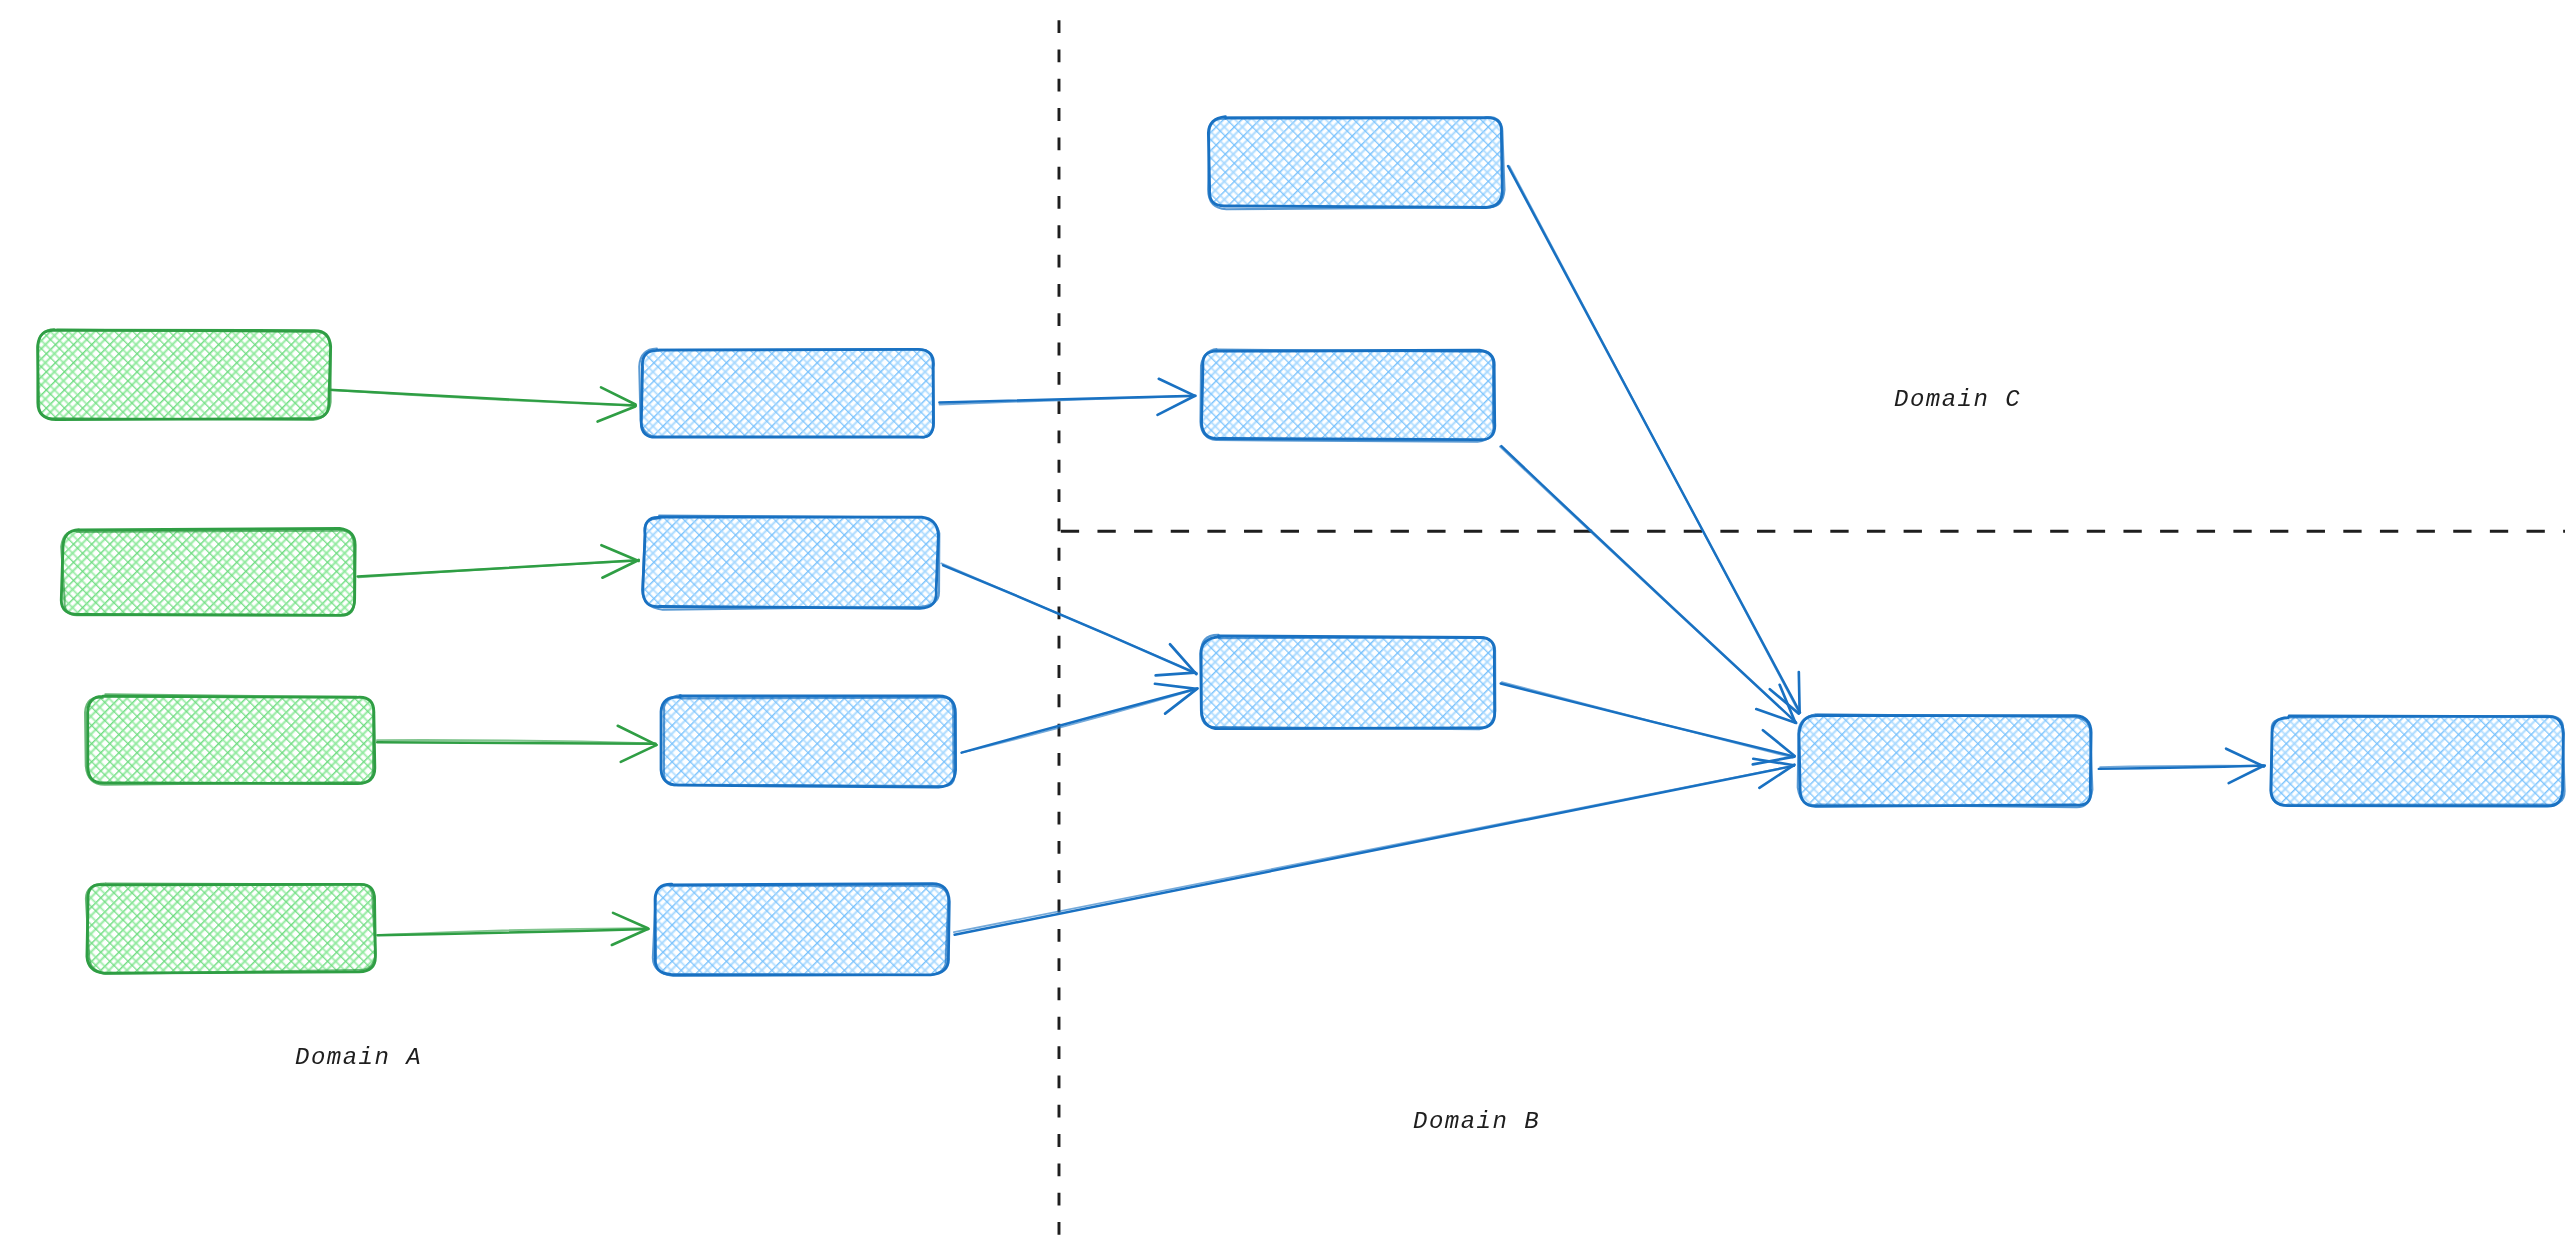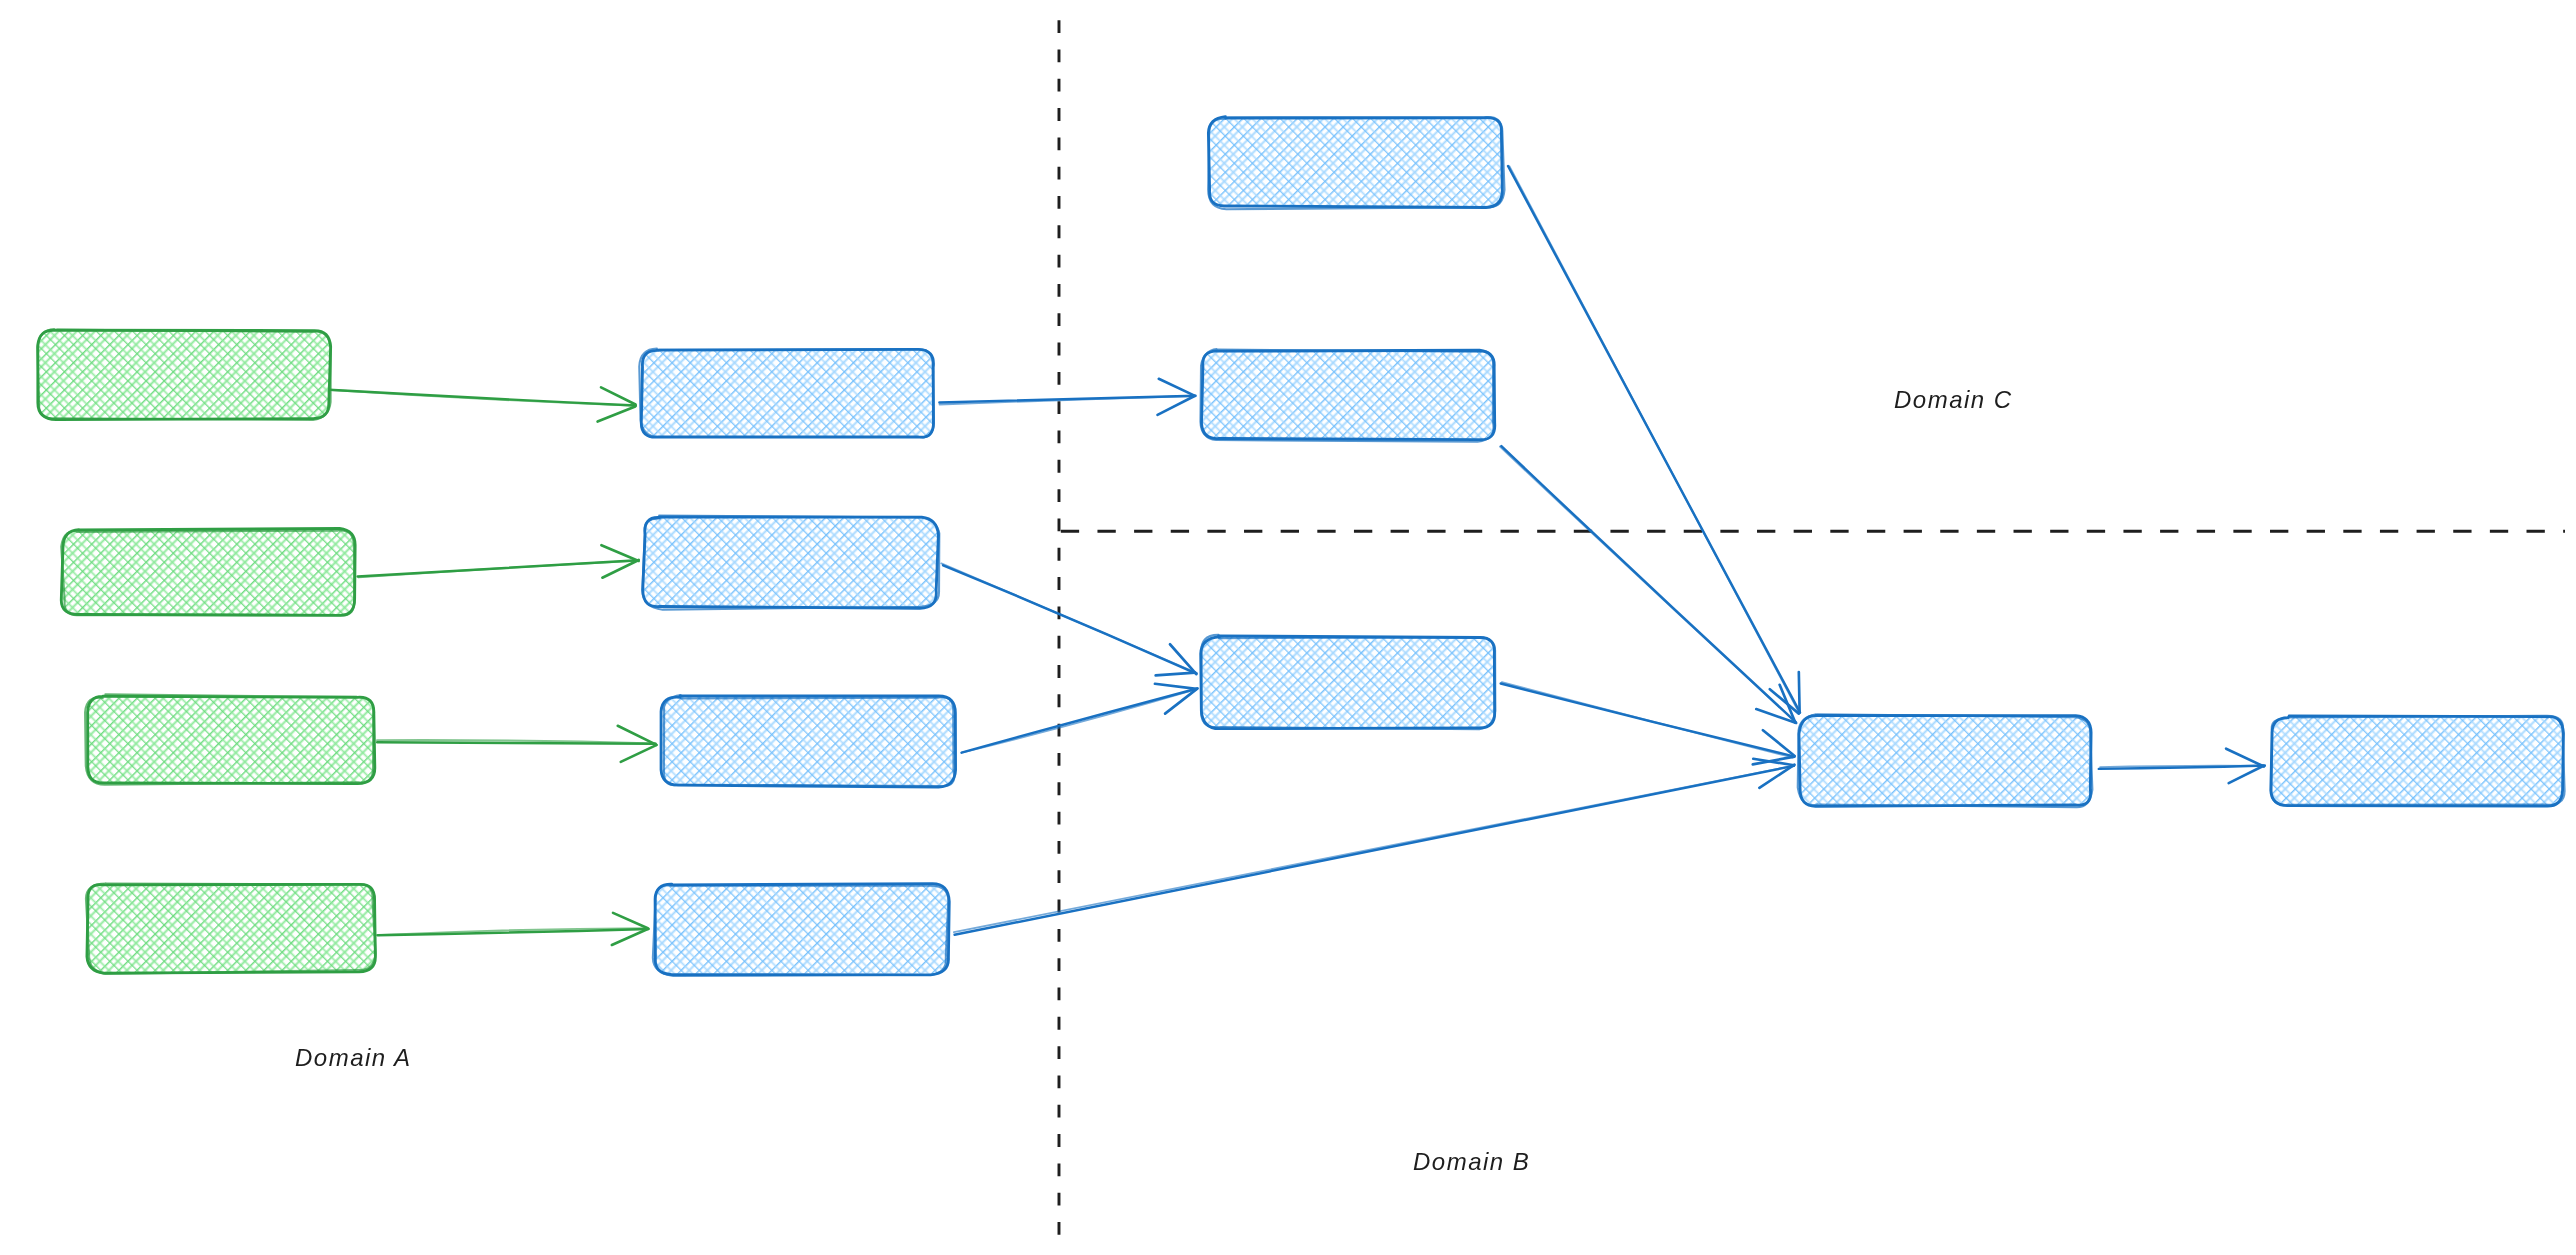--- a/index.html
+++ b/index.html
@@ -17,21 +17,21 @@
   }
   #diagram-svg {
     position: absolute;
     left: 0;
     top: 0;
     width: 2576px;
     height: 1255px;
   }
   .domain-label {
     position: absolute;
-    font-family: Liberation Sans, sans-serif;
+    font-family: Liberation Mono, monospace;
     font-size: 24px;
     font-style: italic;
     letter-spacing: 1.5px;
     color: #1e1e1e;
     white-space: nowrap;
     user-select: none;
   }
 </style>
 </head>
 <body>
@@ -278,17 +278,17 @@
             <rect x="2480" y="782" width="318" height="98" fill="url(#hatch-blue2)" opacity="0.85"></rect>
           </g>
           <path d="M 2498.8932708631705 781.4444268707393 L 2780.9145419608403 782.3901921757451 Q 2797.0945617201246 780.8969164253664 2798.3301479109236 800.320232296791 L 2797.3663226131193 862.7716124544719 Q 2796.825744152174 881.0778571974848 2778.8842591763864 879.9277477628215 L 2496.9059001924034 879.4081761244722 Q 2479.7848719125545 878.8671432973198 2478.8547438980336 862.7198170433379 L 2480.2449001319915 801.1099506389862 Q 2479.628971481802 783.310446549724 2497.985369492222 783.3132984174011" fill="none" stroke="#1971c2" stroke-width="3.1" stroke-linecap="round" stroke-linejoin="round" opacity="1"></path>
           <path d="M 2497.707159806372 783.1974407213728 L 2779.467357254991 781.2816188821018 Q 2800.512308123108 780.960169602167 2797.3751178750654 798.5915889745539 L 2799.5818608899517 863.3820155639118 Q 2799.5577191849043 880.6343162074845 2777.8477471830547 878.3764699105996 L 2498.728603388429 878.57960281427 Q 2478.1857209805335 880.1310862315498 2479.5214003572805 862.9174830453086 L 2480.1195975316314 797.622146892651 Q 2477.9556915881835 784.1934781812101 2496.0770544055276 784.0463233611762" fill="none" stroke="#1971c2" stroke-width="2.3" stroke-linecap="round" stroke-linejoin="round" opacity="0.72"></path>
         </g>
       </g>
   </svg>
 
   <div id="labels-root">
       <div class="domain-label" style="left: 295px; top: 1044px;">Domain A</div>
-      <div class="domain-label" style="left: 1413px; top: 1108px; margin-top: 40px;">Domain B</div>
+      <div class="domain-label" style="left: 1413px; top: 1108px;">Domain B</div>
       <div class="domain-label" style="left: 1894px; top: 386px;">Domain C</div>
     </div>
 </div>
 
 
 </body></html>

